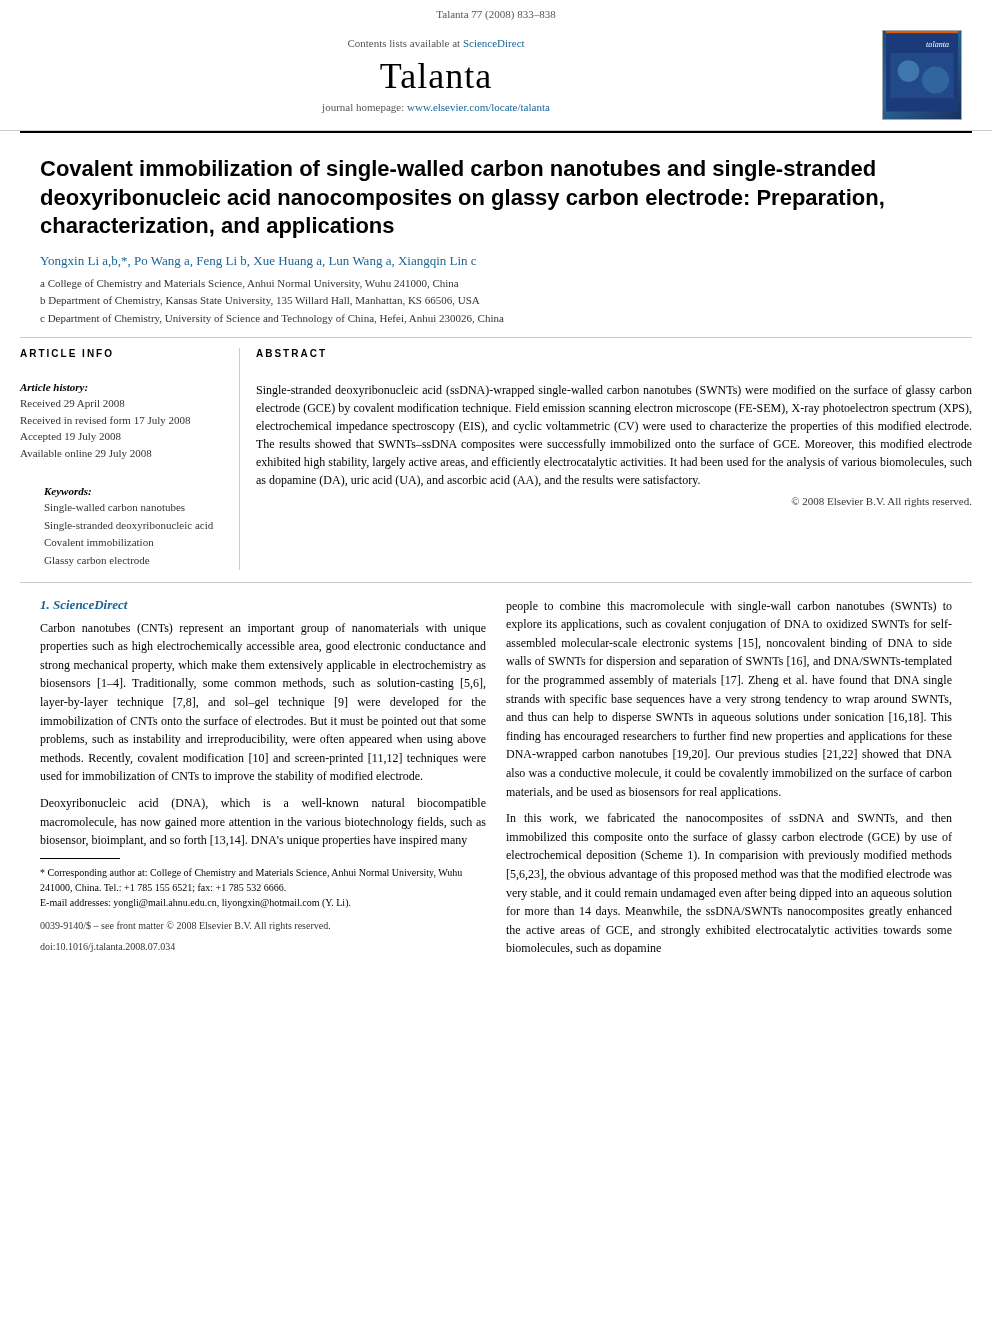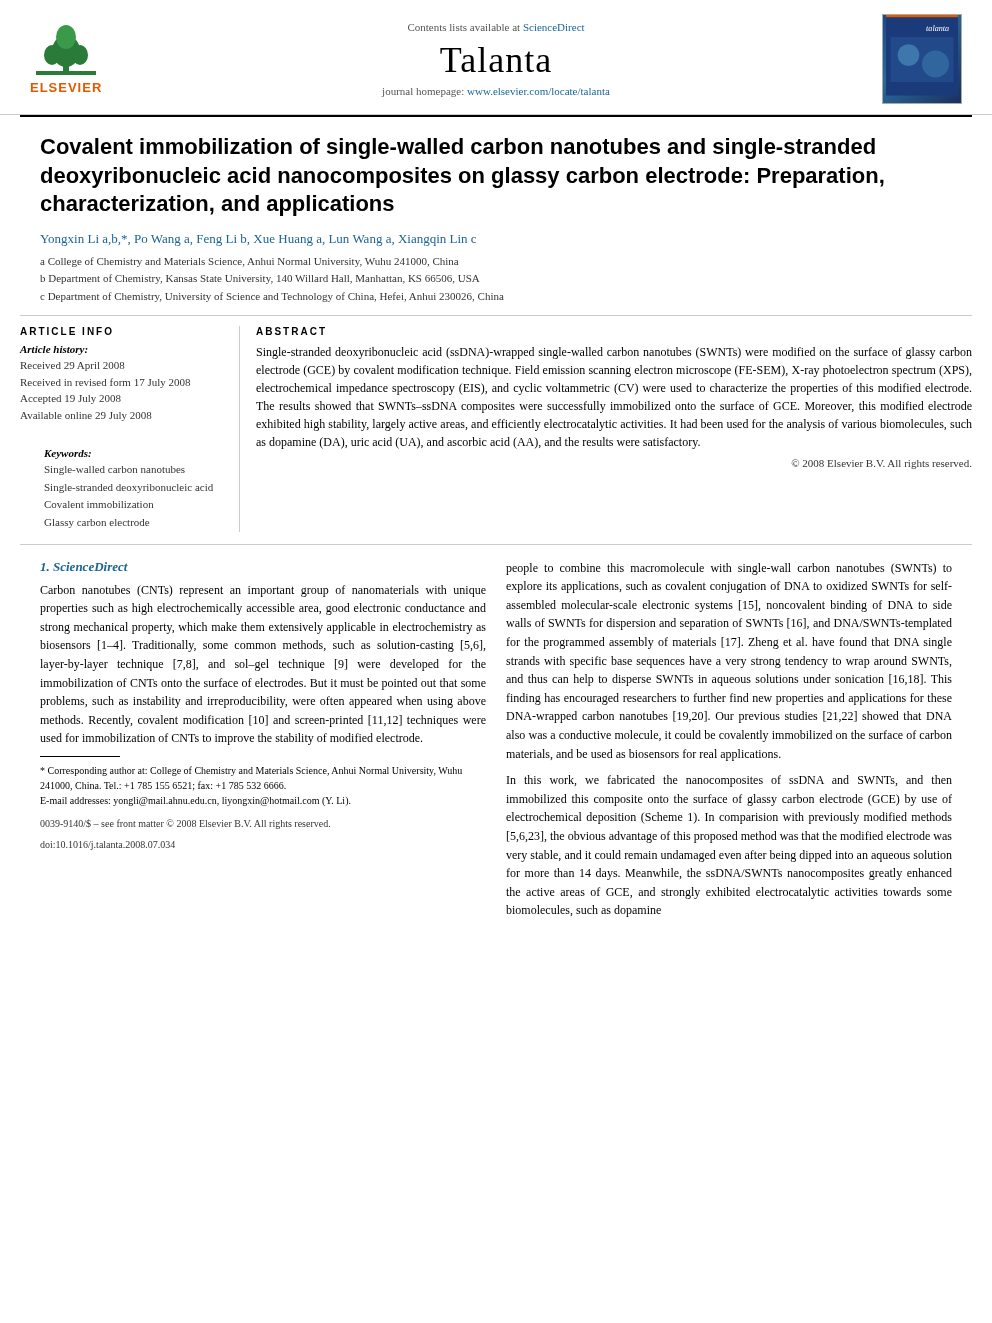--- a/index.html
+++ b/index.html
@@ -106,21 +106,21 @@
       border-top: 2px solid #000;
       margin: 0 20px;
     }
     .thin-divider {
       border: none;
       border-top: 1px solid #ccc;
       margin: 0 20px;
     }
     
     .article-title-section {
-      padding: 16px 40px 10px 40px;
+      padding: 22px 40px 10px 40px;
     }
     .article-title {
       font-size: 22px;
       font-weight: bold;
       font-family: Arial, sans-serif;
       line-height: 1.3;
       color: #000;
       margin-bottom: 12px;
     }
     .authors {
@@ -151,21 +151,21 @@
     .right-col {
       flex: 1;
     }
     
     .section-label {
       font-size: 10px;
       font-weight: bold;
       letter-spacing: 2px;
       font-family: Arial, sans-serif;
       color: #000;
-      margin-bottom: 6px;
+      margin-bottom: 22px;
       text-transform: uppercase;
     }
     .article-info-block {
       margin-bottom: 24px;
     }
     .info-heading {
       font-size: 11px;
       font-style: italic;
       font-weight: bold;
       color: #000;
@@ -245,35 +245,22 @@
       color: #333;
       margin-top: 10px;
     }
   </style>
 </head>
 <body>
 
 <div class="page">
 
   <div class="journal-header">
+    <div class="talanta-ref">Talanta 77 (2008) 833–838</div>
     <div class="header-inner">
-      <div class="header-left">
-        <div class="elsevier-logo">
-          <svg class="elsevier-tree" viewBox="0 0 60 55" xmlns="http://www.w3.org/2000/svg">
-
-            <rect x="27" y="40" width="6" height="12" fill="#2a7a3a"></rect>
-            <ellipse cx="30" cy="28" rx="14" ry="16" fill="#2a7a3a"></ellipse>
-            <ellipse cx="16" cy="32" rx="8" ry="10" fill="#2a7a3a"></ellipse>
-            <ellipse cx="44" cy="32" rx="8" ry="10" fill="#2a7a3a"></ellipse>
-            <ellipse cx="30" cy="14" rx="10" ry="12" fill="#3a9a4a"></ellipse>
-            <rect x="0" y="48" width="60" height="4" fill="#2a7a3a"></rect>
-          </svg>
-          <span class="elsevier-text">ELSEVIER</span>
-        </div>
-      </div>
       <div class="header-center">
         <div class="sciencedirect-link">
           <span>Contents lists available at</span>
           <a href="#">ScienceDirect</a>
         </div>
         <div class="journal-title-big">Talanta</div>
         <div class="journal-link">
           <span>journal homepage:</span>
           <a href="#">www.elsevier.com/locate/talanta</a>
         </div>
@@ -293,21 +280,21 @@
     </div>
   </div>
 
   <hr class="thick-divider">
 
   <div class="article-title-section">
     <div class="article-title">Covalent immobilization of single-walled carbon nanotubes and single-stranded deoxyribonucleic acid nanocomposites on glassy carbon electrode: Preparation, characterization, and applications</div>
     <div class="authors">Yongxin Li a,b,*, Po Wang a, Feng Li b, Xue Huang a, Lun Wang a, Xiangqin Lin c</div>
     <div class="affiliations">
       <p>a College of Chemistry and Materials Science, Anhui Normal University, Wuhu 241000, China</p>
-      <p>b Department of Chemistry, Kansas State University, 140 Willard Hall, Manhattan, KS 66506, USA</p>
+      <p>b Department of Chemistry, Kansas State University, 135 Willard Hall, Manhattan, KS 66506, USA</p>
       <p>c Department of Chemistry, University of Science and Technology of China, Hefei, Anhui 230026, China</p>
     </div>
   </div>
 
   <hr class="thin-divider">
 
   <div class="two-col">
     <div class="left-col">
       <div class="section-label">ARTICLE INFO</div>
       <div class="article-info-block">
@@ -338,20 +325,21 @@
 
   <div class="body-content">
     <div class="two-col-body">
       <div class="body-left">
         <div class="section-title">
           <span>1.</span>
           <span>ScienceDirect</span>
         </div>
         <div class="body-text">
           <p>Carbon nanotubes (CNTs) represent an important group of nanomaterials with unique properties such as high electrochemically accessible area, good electronic conductance and strong mechanical property, which make them extensively applicable in electrochemistry as biosensors [1–4]. Traditionally, some common methods, such as solution-casting [5,6], layer-by-layer technique [7,8], and sol–gel technique [9] were developed for the immobilization of CNTs onto the surface of electrodes. But it must be pointed out that some problems, such as instability and irreproducibility, were often appeared when using above methods. Recently, covalent modification [10] and screen-printed [11,12] techniques were used for immobilization of CNTs to improve the stability of modified electrode.</p>
+          <p>Deoxyribonucleic acid (DNA), which is a well-known natural biocompatible macromolecule, has now gained more attention in the various biotechnology fields, such as biosensor, bioimplant, and so forth [13,14]. DNA's unique properties have inspired many</p>
         </div>
         <hr class="footnote-divider">
         <div class="footnote-text">* Corresponding author at: College of Chemistry and Materials Science, Anhui Normal University, Wuhu 241000, China. Tel.: +1 785 155 6521; fax: +1 785 532 6666.</div>
         <div class="footnote-text">E-mail addresses: yongli@mail.ahnu.edu.cn, liyongxin@hotmail.com (Y. Li).</div>
         <div class="footer-info">0039-9140/$ – see front matter © 2008 Elsevier B.V. All rights reserved.</div>
         <div class="footer-info">doi:10.1016/j.talanta.2008.07.034</div>
       </div>
       <div class="body-right">
         <div class="body-text">
           <p>people to combine this macromolecule with single-wall carbon nanotubes (SWNTs) to explore its applications, such as covalent conjugation of DNA to oxidized SWNTs for self-assembled molecular-scale electronic systems [15], noncovalent binding of DNA to side walls of SWNTs for dispersion and separation of SWNTs [16], and DNA/SWNTs-templated for the programmed assembly of materials [17]. Zheng et al. have found that DNA single strands with specific base sequences have a very strong tendency to wrap around SWNTs, and thus can help to disperse SWNTs in aqueous solutions under sonication [16,18]. This finding has encouraged researchers to further find new properties and applications for these DNA-wrapped carbon nanotubes [19,20]. Our previous studies [21,22] showed that DNA also was a conductive molecule, it could be covalently immobilized on the surface of carbon materials, and be used as biosensors for real applications.</p>

